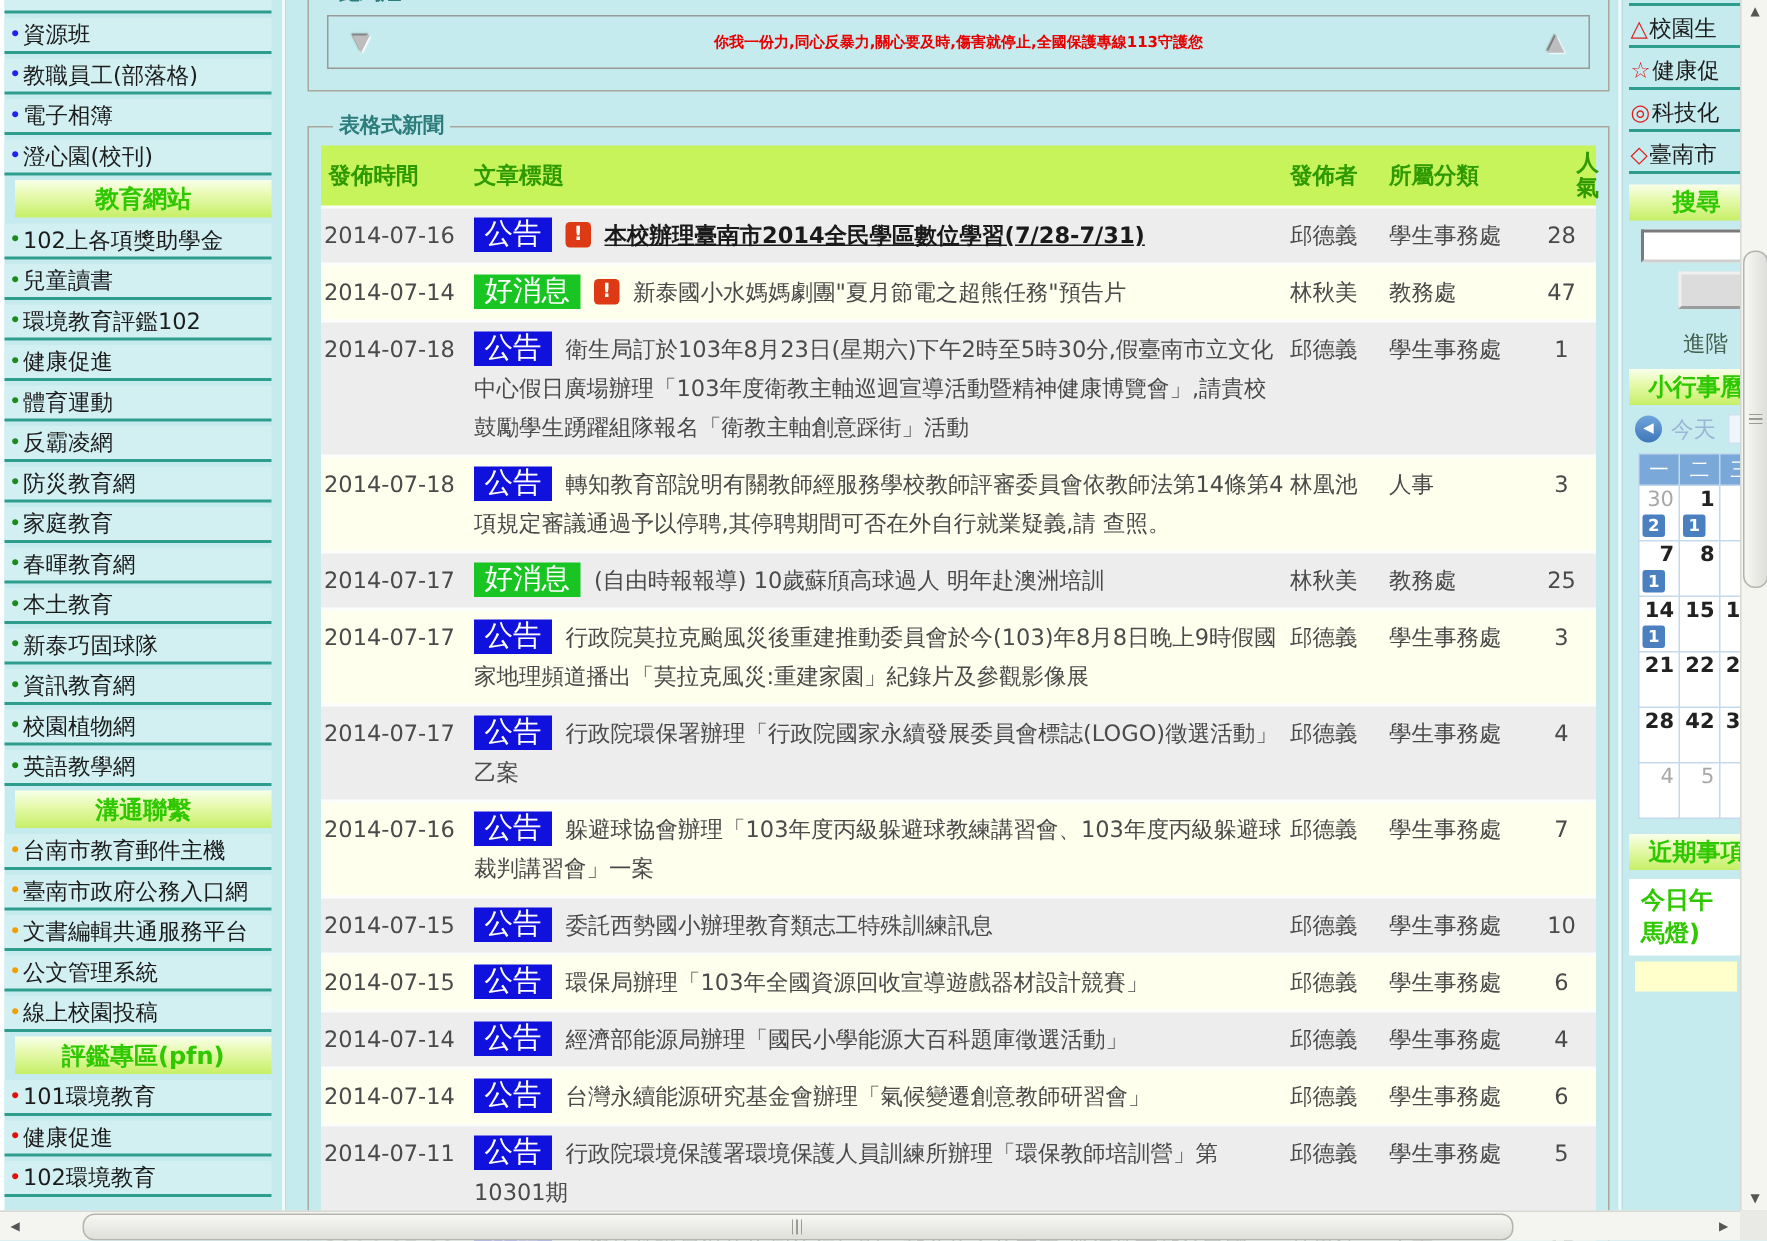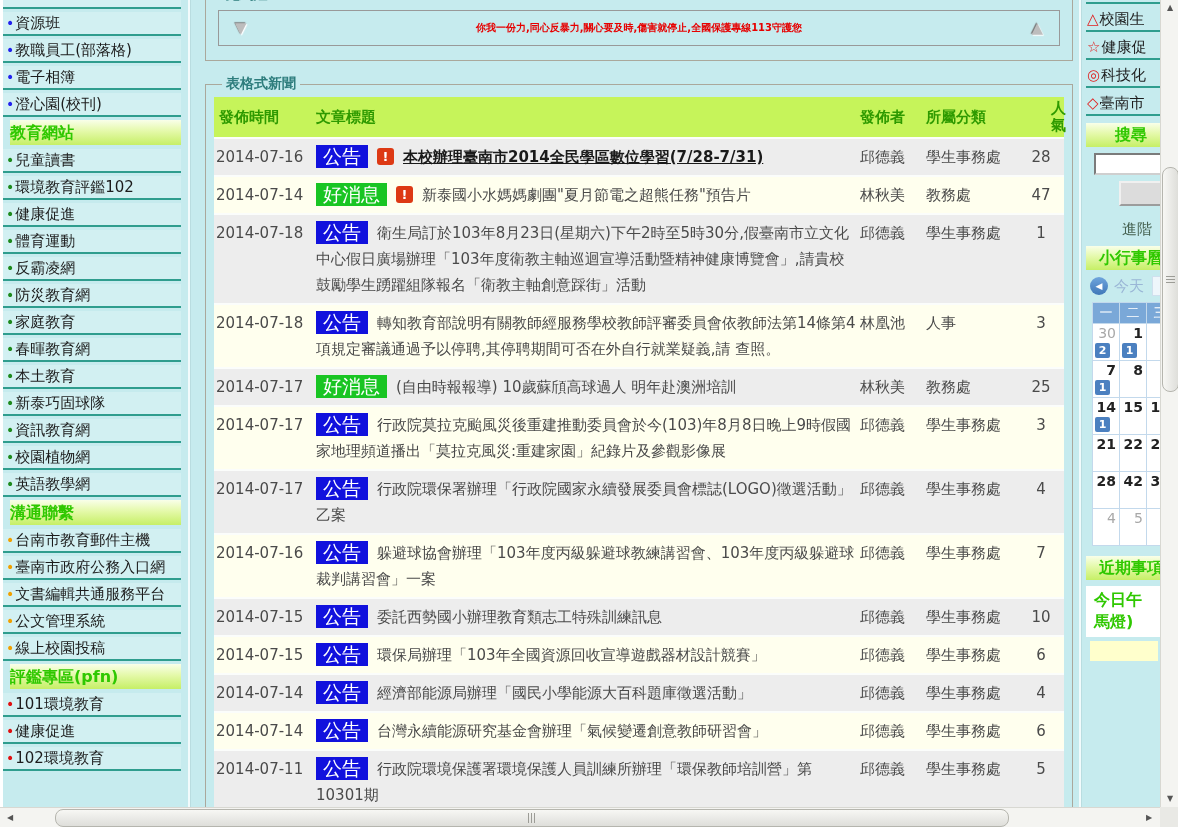--- a/index.html
+++ b/index.html
@@ -13,21 +13,21 @@
   .left-sidebar{position:absolute;left:3px;top:0;width:178px;}
   .sb-partial{height:7px;border-bottom:2px solid #2f9d8e;margin-bottom:3px;background:#d2f0f2;}
   .sb-item{
     background:#d2f0f2;border-bottom:2px solid #2f9d8e;margin-bottom:3px;
     padding:1px 2px 1px 3px;font-size:15px;color:#1c1c1c;height:20px;line-height:20px;
     white-space:nowrap;overflow:hidden;cursor:pointer;
   }
   .sb-item .bullet{font-size:14px;margin-right:1px;vertical-align:top;}
   .sb-header{
     background:linear-gradient(#f9ffe9 0%,#e4f9a9 45%,#c6ef66 100%);
-    color:#2fc800;font-weight:bold;font-size:16px;
+    color:#2fc800;font-weight:bold;font-size:16px;text-align:center;
     height:25px;line-height:25px;margin:1px 0 4px 7px;
   }
   
   .main{position:absolute;left:205px;top:-14px;width:868px;}
   fieldset{border:1px solid #aaa89c;margin:0;padding:2px 8px 8px 8px;}
   legend{color:#2e7d7d;font-weight:bold;font-size:14px;padding:0 4px;margin-left:8px;}
   .marquee-box{
     border:1px solid #999;height:34px;margin:4px 4px 6px 4px;
     display:flex;align-items:center;
   }
@@ -122,20 +122,21 @@
 <div class="divider" style="left:188px;"></div>
 <div class="divider" style="left:1079px;"></div>
 
 <div class="left-sidebar">
     <div class="sb-partial"></div>
     <div class="sb-item"><span class="bullet" style="color: rgb(34, 34, 238);">•</span><span class="sb-label">資源班</span></div>
     <div class="sb-item"><span class="bullet" style="color: rgb(34, 34, 238);">•</span><span class="sb-label">教職員工(部落格)</span></div>
     <div class="sb-item"><span class="bullet" style="color: rgb(34, 34, 238);">•</span><span class="sb-label">電子相簿</span></div>
     <div class="sb-item"><span class="bullet" style="color: rgb(34, 34, 238);">•</span><span class="sb-label">澄心園(校刊)</span></div>
     <div class="sb-header">教育網站</div>
+    <div class="sb-item"><span class="bullet" style="color: rgb(29, 138, 29);">•</span><span class="sb-label">102上各項獎助學金</span></div>
     <div class="sb-item"><span class="bullet" style="color: rgb(29, 138, 29);">•</span><span class="sb-label">兒童讀書</span></div>
     <div class="sb-item"><span class="bullet" style="color: rgb(29, 138, 29);">•</span><span class="sb-label">環境教育評鑑102</span></div>
     <div class="sb-item"><span class="bullet" style="color: rgb(29, 138, 29);">•</span><span class="sb-label">健康促進</span></div>
     <div class="sb-item"><span class="bullet" style="color: rgb(29, 138, 29);">•</span><span class="sb-label">體育運動</span></div>
     <div class="sb-item"><span class="bullet" style="color: rgb(29, 138, 29);">•</span><span class="sb-label">反霸凌網</span></div>
     <div class="sb-item"><span class="bullet" style="color: rgb(29, 138, 29);">•</span><span class="sb-label">防災教育網</span></div>
     <div class="sb-item"><span class="bullet" style="color: rgb(29, 138, 29);">•</span><span class="sb-label">家庭教育</span></div>
     <div class="sb-item"><span class="bullet" style="color: rgb(29, 138, 29);">•</span><span class="sb-label">春暉教育網</span></div>
     <div class="sb-item"><span class="bullet" style="color: rgb(29, 138, 29);">•</span><span class="sb-label">本土教育</span></div>
     <div class="sb-item"><span class="bullet" style="color: rgb(29, 138, 29);">•</span><span class="sb-label">新泰巧固球隊</span></div>

